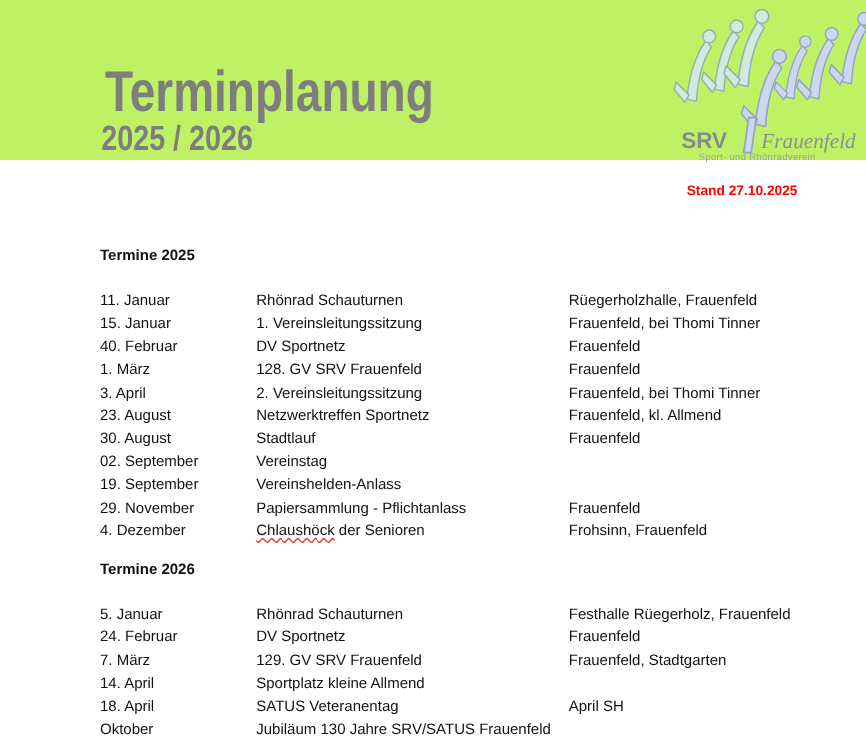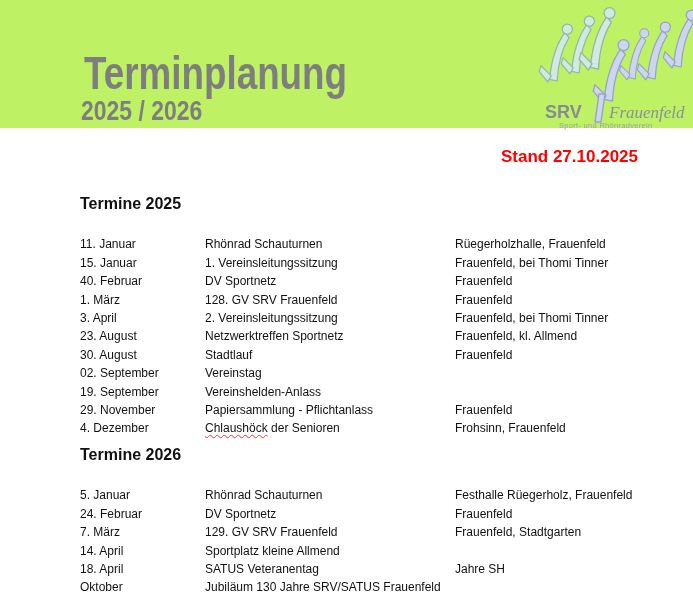--- a/index.html
+++ b/index.html
@@ -26,30 +26,30 @@
   .logo { position:absolute; left:533px; top:6px; width:160px; height:122px; overflow:visible; }
   .fig-teal { fill:#d2e9e0; stroke:#8fb6ae; stroke-width:1.4; stroke-linejoin:round; }
   .fig-blue { fill:#ccd6ee; stroke:#96a3c7; stroke-width:1.4; stroke-linejoin:round; }
   .logo-abbr { font-family:"Liberation Sans",sans-serif; font-size:18px; font-weight:bold; fill:#868c93; }
   .logo-name { font-family:"Liberation Serif",serif; font-style:italic; font-size:17px; fill:#8a9097; }
   .logo-sub  { font-family:"Liberation Sans",sans-serif; font-size:7.5px; fill:#9aa0a6; letter-spacing:0.3px; }
 
   
   .stand {
     position:absolute; top:147px; right:55px;
-    font-size:17px; font-weight:bold; color:#ff0000; white-space:nowrap;
+    font-size:11px; font-weight:bold; color:#ff0000; white-space:nowrap;
   }
 
   
   .termine-section { position:absolute; left:80px; right:0; }
   .section-1 { top:197px; }
   .section-2 { top:428px;margin-top:20px; }
-  .section-title { margin:0; font-size:16px; font-weight:bold; color:#111111; line-height:14px; }
+  .section-title { margin:0; font-size:12px; font-weight:bold; color:#111111; line-height:14px; }
   .rows { margin-top:22px; }
-  .row { display:flex; height:18.4px; align-items:flex-end; font-size:12px; color:#111111; white-space:nowrap; }
+  .row { display:flex; height:18.4px; align-items:flex-start; font-size:12px; color:#111111; white-space:nowrap; }
   .c-date  { width:125px; flex:none; }
   .c-event { width:250px; flex:none; }
   .c-loc   { flex:1; }
 
   .misspelled {
     text-decoration-line:underline;
     text-decoration-style:wavy;
     text-decoration-color:#e03c31;
     text-decoration-thickness:1px;
     text-underline-offset:2px;
@@ -184,21 +184,21 @@
   </div>
 
   <div class="row">
     <span class="c-date">14. April</span>
     <span class="c-loc">Sportplatz kleine Allmend</span>
   </div>
 
   <div class="row">
     <span class="c-date">18. April</span>
     <span class="c-event">SATUS Veteranentag</span>
-    <span class="c-loc">Jahre SH</span>
+    <span class="c-loc">April SH</span>
   </div>
 
   <div class="row">
     <span class="c-date">Oktober</span>
     <span class="c-event">Jubiläum 130 Jahre SRV/SATUS Frauenfeld</span>
     <span class="c-loc"></span>
   </div>
 </div>
   </section>
 </main>

